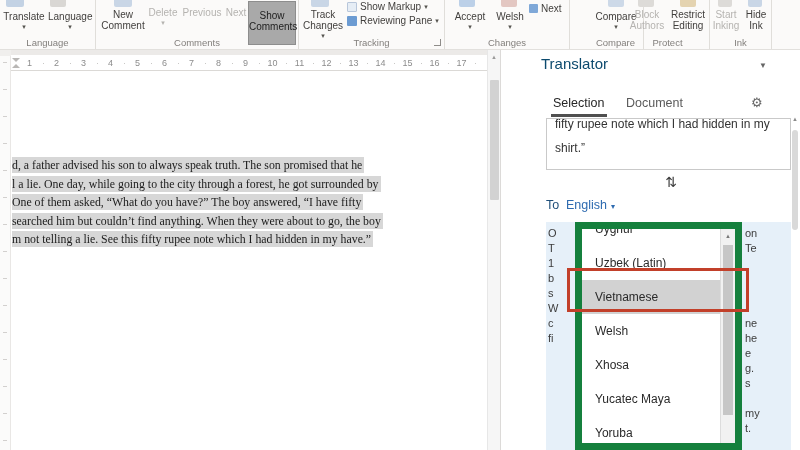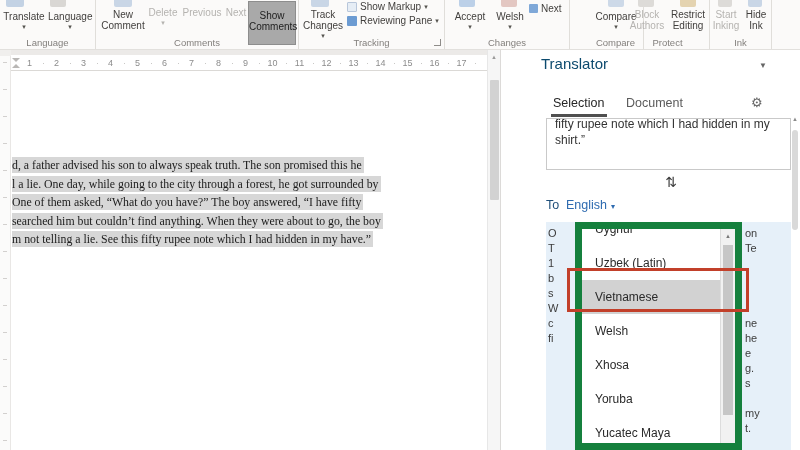--- a/index.html
+++ b/index.html
@@ -41,21 +41,21 @@
 
   
   .pane{position:absolute;left:500px;top:50px;width:300px;height:400px;background:#fff;border-left:1px solid #dcdad8;z-index:6}
   .pane-title{position:absolute;left:40px;top:5px;font-size:15px;color:#0c4a6e}
   .pane-chevron{position:absolute;left:258px;top:11px;font-size:8px;color:#666}
   .tab{position:absolute;top:46px;font-size:12.5px;color:#5a5a5a;cursor:default}
   .tab-active{color:#262626}
   .tab-underline{position:absolute;left:50px;top:64px;width:56px;height:2.5px;background:#4f4f4f}
   .gear{position:absolute;left:250px;top:45px;font-size:13px;color:#666}
   .srcbox{position:absolute;left:45px;top:68px;width:245px;height:52px;border:1px solid #c9c9c9;background:#fff;overflow:hidden;padding:0 8px}
-  .srcline{font-size:12px;line-height:16px;color:#333;margin-top:0}
+  .srcline{font-size:12px;line-height:16px;color:#333;margin-top:8px}
   .srcline:first-child{margin-top:-3px}
   .swap{position:absolute;left:158px;top:124px;width:24px;text-align:center;font-size:14px;color:#3a3a3a}
   .to-label{position:absolute;left:45px;top:148px;font-size:12.5px;color:#1f4e79}
   .to-lang{position:absolute;left:65px;top:148px;font-size:12.5px;color:#2e6bb0}
   .to-lang .to-caret{font-size:8px;margin-left:4px;color:#2e6bb0}
   .result{position:absolute;left:45px;top:172px;width:245px;height:228px;background:#e6f0f9}
   .frags{position:absolute;top:176px;z-index:1}
   .frags-left{left:47px}
   .frags-right{left:244px}
   .frag{height:15px;line-height:15px;font-size:11px;color:#3c3c3c;white-space:nowrap}
@@ -192,21 +192,21 @@
     <span class="indent-marker2"></span>
     <span><span class="rnum">1</span><span class="rnum">2</span><span class="rnum">3</span><span class="rnum">4</span><span class="rnum">5</span><span class="rnum">6</span><span class="rnum">7</span><span class="rnum">8</span><span class="rnum">9</span><span class="rnum">10</span><span class="rnum">11</span><span class="rnum">12</span><span class="rnum">13</span><span class="rnum">14</span><span class="rnum">15</span><span class="rnum">16</span><span class="rnum">17</span></span>
   </div>
 
   <div class="vruler">
       <div class="ticks"></div>
     </div>
 
   <div class="page">
     <div class="doctext">
-      <div class="docline"><span class="hl">d, a father advised his son to always speak truth. The son promised this he</span></div>
+      <div class="docline"><span class="hl">d, a father advised his son to always speak truth. The son promised that he</span></div>
       <div class="docline"><span class="hl">l a lie. One day, while going to the city through a forest, he got surrounded by</span></div>
       <div class="docline"><span class="hl">One of them asked, “What do you have?” The boy answered, “I have fifty</span></div>
       <div class="docline"><span class="hl">searched him but couldn’t find anything. When they were about to go, the boy</span></div>
       <div class="docline"><span class="hl">m not telling a lie. See this fifty rupee note which I had hidden in my have.”</span></div>
     </div>
   </div>
 
   <div class="docscroll">
     <div class="up">▲</div>
     <div class="thumb"></div>
@@ -259,22 +259,22 @@
         <div class="frag">t.</div>
       </div>
 
     <div class="dropdown">
       <div class="dd-items">
         <div class="dd-item">Uyghur</div>
         <div class="dd-item">Uzbek (Latin)</div>
         <div class="dd-item selected">Vietnamese</div>
         <div class="dd-item">Welsh</div>
         <div class="dd-item">Xhosa</div>
+        <div class="dd-item">Yucatec Maya</div>
         <div class="dd-item">Yoruba</div>
-        <div class="dd-item">Yucatec Maya</div>
       </div>
       <div class="dd-scroll">
         <div class="dd-up">▲</div>
         <div class="dd-thumb"></div>
       </div>
     </div>
 
     <div class="redbox"></div>
 
     <div class="pane-scroll">

